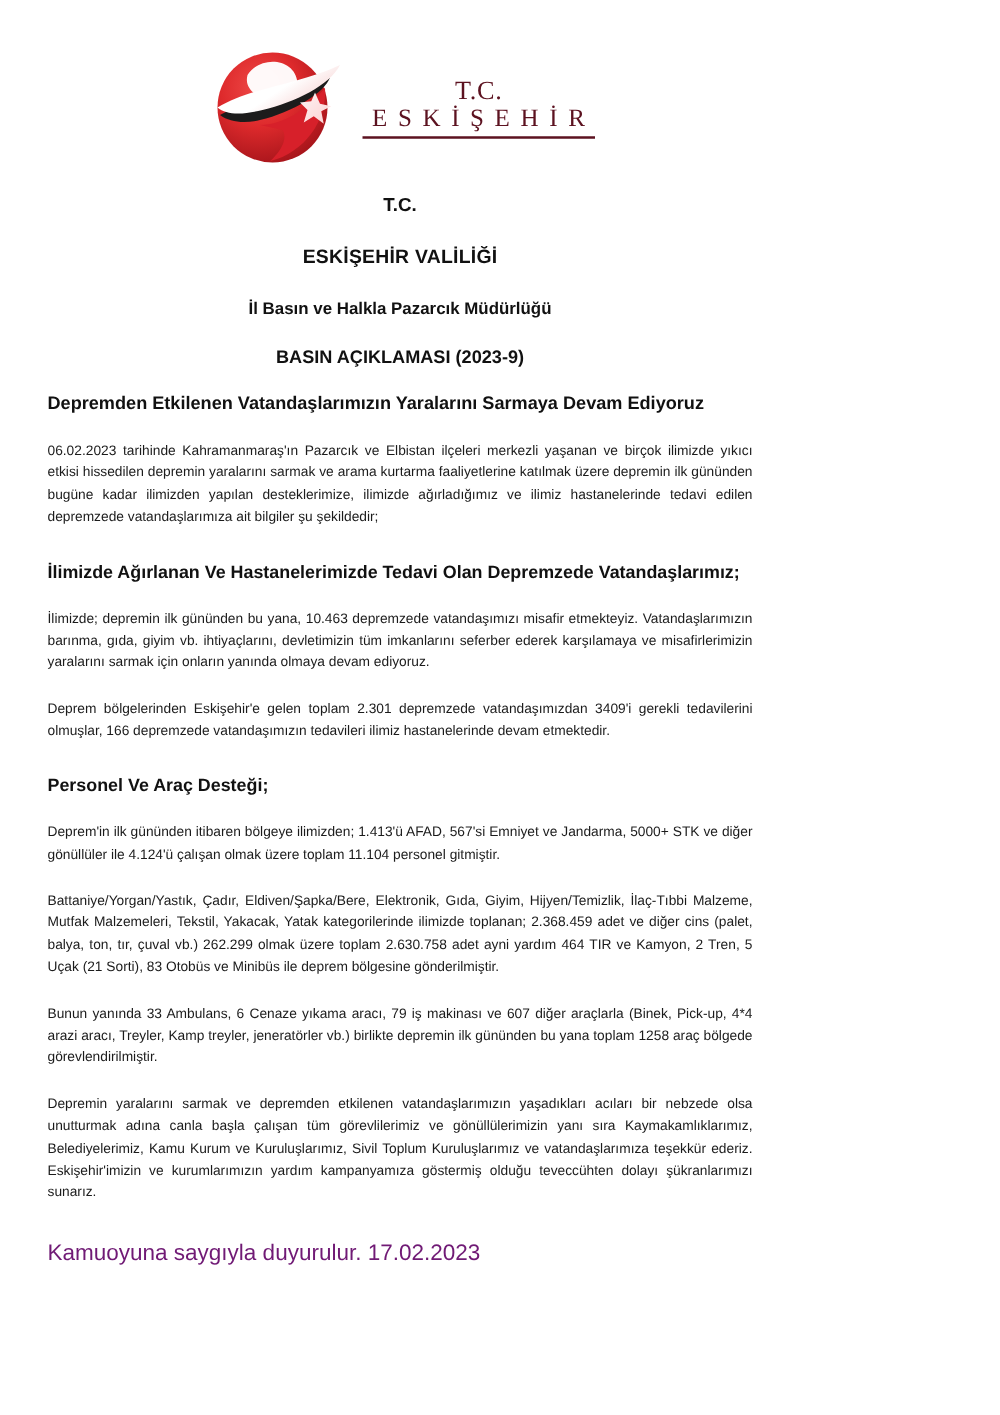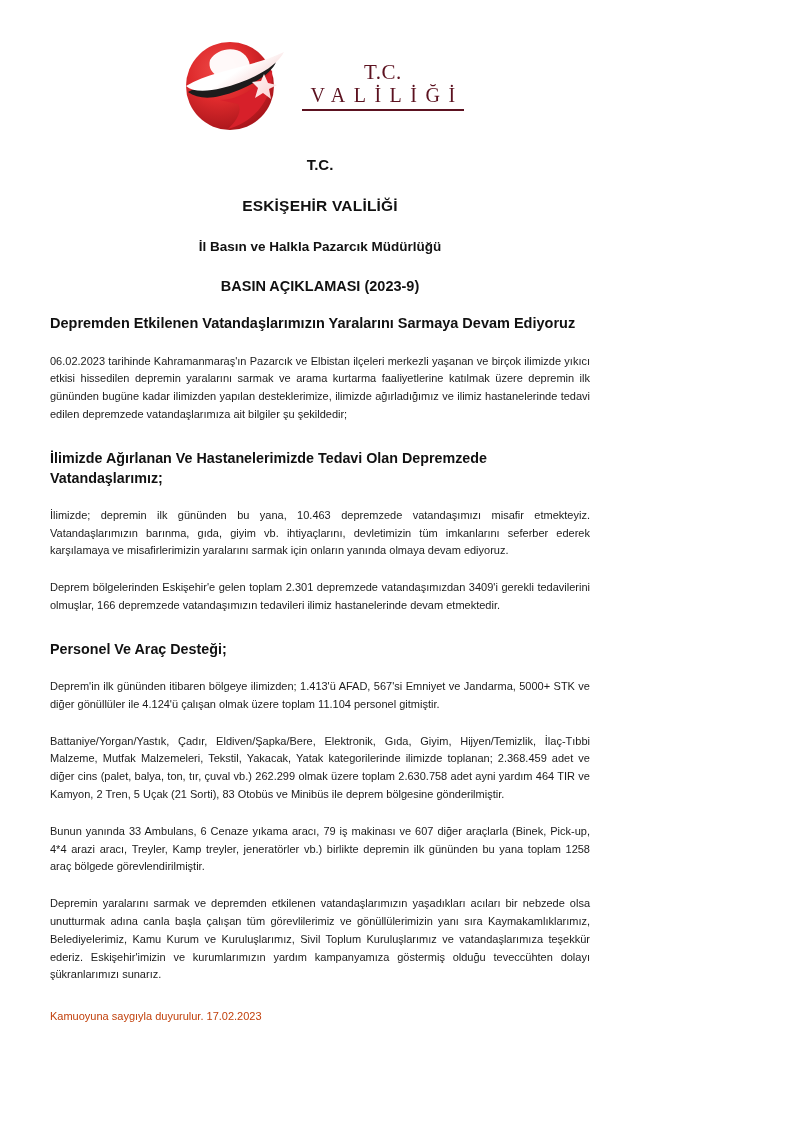--- a/index.html
+++ b/index.html
@@ -97,21 +97,21 @@
     font-size: 13.5px;
     margin-top: 24px;
   }
   .head-basin {
     font-size: 14.5px;
     margin-top: 24px;
   }
 
   
   .content {
-    padding: 0 50px;
+    padding: 0 38px;
     box-sizing: border-box;
   }
   .title-line {
     font-size: 14.5px;
     font-weight: bold;
     color: #111111;
     margin-top: 20px;
     text-align: left;
     line-height: 1.35;
   }
@@ -124,25 +124,25 @@
   }
   h2.section {
     font-size: 14.3px;
     font-weight: bold;
     margin: 24px 0 0 0;
     color: #111111;
     line-height: 1.4;
     text-align: left;
   }
   p.closing {
-    font-size: 11px;
+    font-size: 18px;
     line-height: 1.6;
     margin: 24px 0 0 0;
     text-align: left;
-    color: #c2410c;
+    color: #701a75;
   }
 </style>
 </head>
 <body>
 
 <div class="page">
 
   <div class="logo-block">
     <div class="logo-inner">
       <svg class="emblem" viewBox="0 0 118 108">
@@ -171,21 +171,21 @@
 
         <path d="M10 56 C36 40, 74 38, 108 22 C100 38, 72 52, 46 58 C30 62, 17 62, 10 56 Z" fill="url(#swirlGrad)"></path>
 
         <path d="M44 70 C62 70, 82 58, 96 40 C98 66, 80 92, 52 99 C62 90, 66 80, 62 74 Z" fill="#d7202a"></path>
 
         <path d="M88 44 L92 53 L101 55 L93 59 L95 69 L87 63 L79 68 L82 58 L76 52 L85 51 Z" fill="url(#starGrad)" opacity="0.95"></path>
       </svg>
 
       <div class="wordmark">
         <div class="wm-tc">T.C.</div>
-        <div class="wm-sub">VALİLİĞİ</div>
+        <div class="wm-sub">ESKİŞEHİR</div>
         <div class="wm-rule"></div>
       </div>
     </div>
   </div>
 
   <div class="doc-head head-tc">T.C.</div>
   <div class="doc-head head-valilik">ESKİŞEHİR VALİLİĞİ</div>
   <div class="doc-head head-mudurluk">İl Basın ve Halkla Pazarcık Müdürlüğü</div>
   <div class="doc-head head-basin">BASIN AÇIKLAMASI (2023-9)</div>
 

